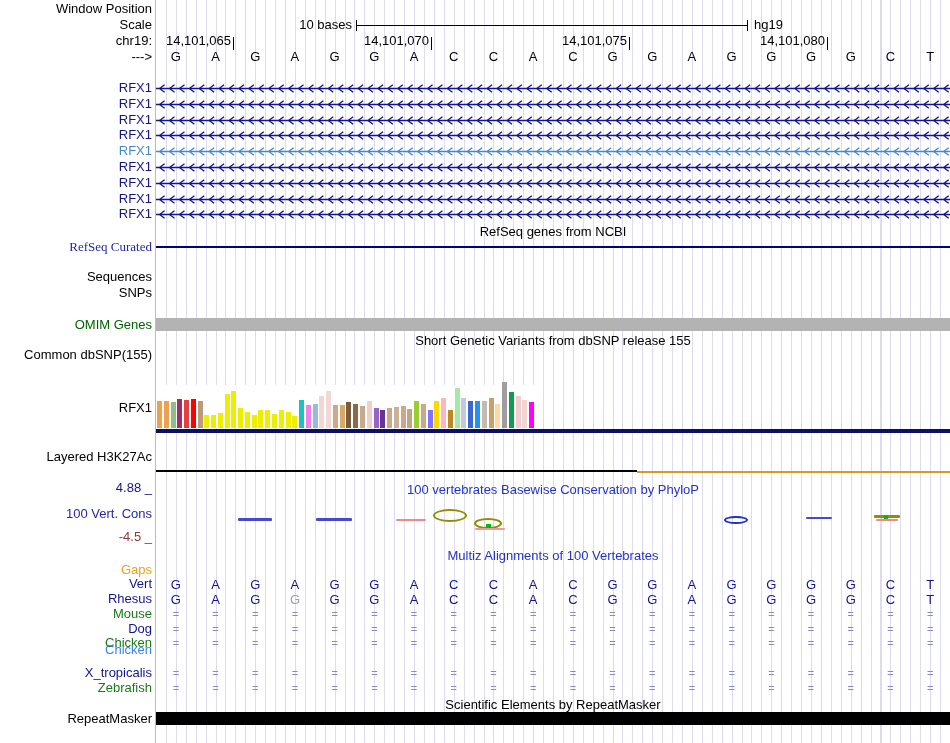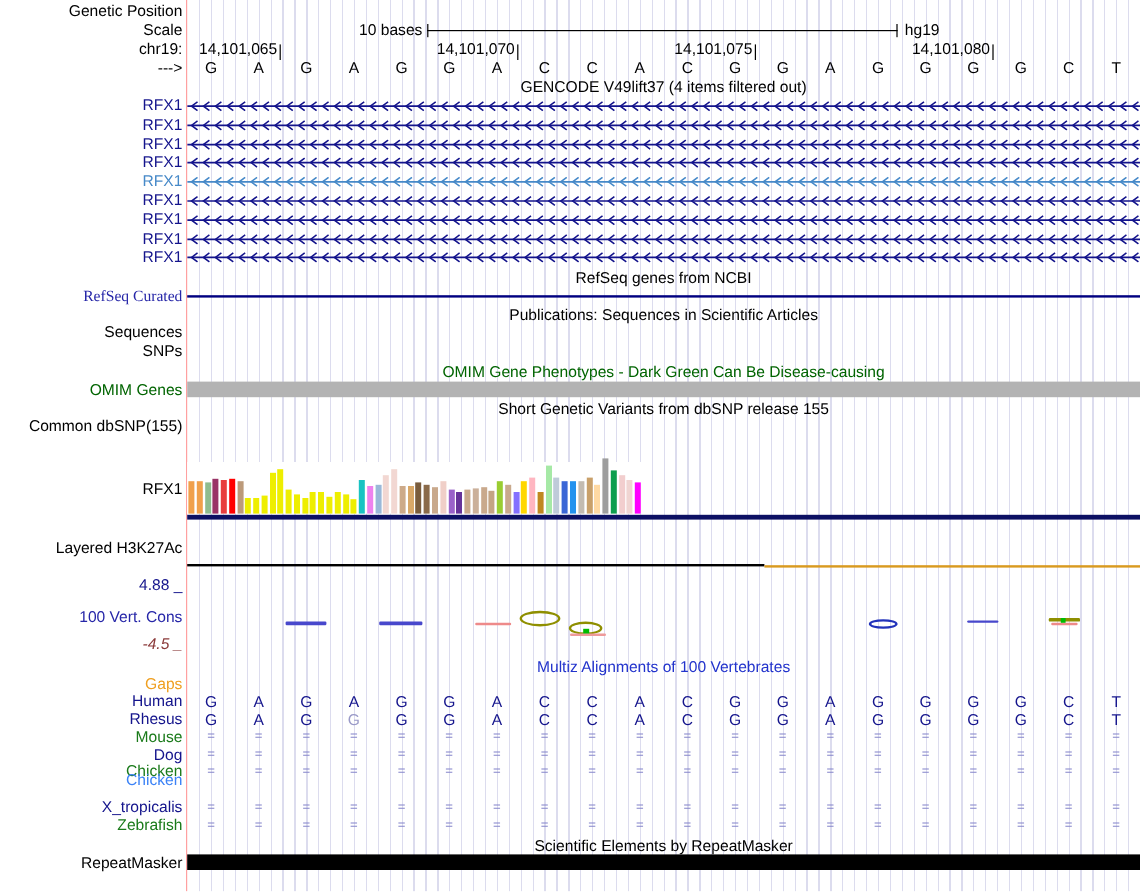--- a/index.html
+++ b/index.html
@@ -19,21 +19,21 @@
   .mark{position:absolute;}
   svg{display:block;}
 </style>
 </head>
 <body>
 
 <div class="browser">
   <div class="grid"></div>
   <div class="leftline"></div>
 
-  <div class="lbl" style="top:2px">Genetic Position</div>
+  <div class="lbl" style="top:2px">Window Position</div>
 
   <div class="lbl" style="top:18px">Scale</div>
   <div class="abs" style="top:18px;left:156px;width:196px;text-align:right">10 bases</div>
   <div class="abs" style="top:25px;left:356px;width:392px;height:1px;background:#000"></div>
   <div class="abs" style="top:20px;left:356px;width:1px;height:11px;background:#000"></div>
   <div class="abs" style="top:20px;left:747px;width:1px;height:11px;background:#000"></div>
   <div class="abs" style="top:18px;left:754px">hg19</div>
 
   <div class="lbl" style="top:34px">chr19:</div>
   <div id="coord-ticks">
@@ -64,21 +64,20 @@
       <div class="cell" style="top: 50px; left: 652.25px;">G</div>
       <div class="cell" style="top: 50px; left: 691.95px;">A</div>
       <div class="cell" style="top: 50px; left: 731.65px;">G</div>
       <div class="cell" style="top: 50px; left: 771.35px;">G</div>
       <div class="cell" style="top: 50px; left: 811.05px;">G</div>
       <div class="cell" style="top: 50px; left: 850.75px;">G</div>
       <div class="cell" style="top: 50px; left: 890.45px;">C</div>
       <div class="cell" style="top: 50px; left: 930.15px;">T</div>
     </div>
 
-  <div class="ctr" style="top:66px">GENCODE V49lift37 (4 items filtered out)</div>
   <div id="gene-rows">
       <div class="lbl" style="top: 81px; color: rgb(20, 20, 140);">RFX1</div>
       <div class="abs" style="top: 84px; left: 156px; width: 794px; height: 9px;">
         <svg width="794" height="9" viewBox="0 0 794 9">
     <path d="M0 4.5 H794" stroke="#14148c" stroke-width="1.4" fill="none"></path>
     <path d="M8.6 0.8 L3.6 4.5 L8.6 8.2 M18.5 0.8 L13.5 4.5 L18.5 8.2 M28.5 0.8 L23.5 4.5 L28.5 8.2 M38.4 0.8 L33.4 4.5 L38.4 8.2 M48.3 0.8 L43.3 4.5 L48.3 8.2 M58.2 0.8 L53.2 4.5 L58.2 8.2 M68.1 0.8 L63.1 4.5 L68.1 8.2 M78.1 0.8 L73.1 4.5 L78.1 8.2 M88.0 0.8 L83.0 4.5 L88.0 8.2 M97.9 0.8 L92.9 4.5 L97.9 8.2 M107.8 0.8 L102.8 4.5 L107.8 8.2 M117.8 0.8 L112.8 4.5 L117.8 8.2 M127.7 0.8 L122.7 4.5 L127.7 8.2 M137.6 0.8 L132.6 4.5 L137.6 8.2 M147.5 0.8 L142.5 4.5 L147.5 8.2 M157.5 0.8 L152.5 4.5 L157.5 8.2 M167.4 0.8 L162.4 4.5 L167.4 8.2 M177.3 0.8 L172.3 4.5 L177.3 8.2 M187.3 0.8 L182.3 4.5 L187.3 8.2 M197.2 0.8 L192.2 4.5 L197.2 8.2 M207.1 0.8 L202.1 4.5 L207.1 8.2 M217.0 0.8 L212.0 4.5 L217.0 8.2 M227.0 0.8 L222.0 4.5 L227.0 8.2 M236.9 0.8 L231.9 4.5 L236.9 8.2 M246.8 0.8 L241.8 4.5 L246.8 8.2 M256.7 0.8 L251.7 4.5 L256.7 8.2 M266.7 0.8 L261.7 4.5 L266.7 8.2 M276.6 0.8 L271.6 4.5 L276.6 8.2 M286.5 0.8 L281.5 4.5 L286.5 8.2 M296.4 0.8 L291.4 4.5 L296.4 8.2 M306.4 0.8 L301.4 4.5 L306.4 8.2 M316.3 0.8 L311.3 4.5 L316.3 8.2 M326.2 0.8 L321.2 4.5 L326.2 8.2 M336.1 0.8 L331.1 4.5 L336.1 8.2 M346.1 0.8 L341.1 4.5 L346.1 8.2 M356.0 0.8 L351.0 4.5 L356.0 8.2 M365.9 0.8 L360.9 4.5 L365.9 8.2 M375.8 0.8 L370.8 4.5 L375.8 8.2 M385.8 0.8 L380.8 4.5 L385.8 8.2 M395.7 0.8 L390.7 4.5 L395.7 8.2 M405.6 0.8 L400.6 4.5 L405.6 8.2 M415.5 0.8 L410.5 4.5 L415.5 8.2 M425.5 0.8 L420.5 4.5 L425.5 8.2 M435.4 0.8 L430.4 4.5 L435.4 8.2 M445.3 0.8 L440.3 4.5 L445.3 8.2 M455.2 0.8 L450.2 4.5 L455.2 8.2 M465.2 0.8 L460.2 4.5 L465.2 8.2 M475.1 0.8 L470.1 4.5 L475.1 8.2 M485.0 0.8 L480.0 4.5 L485.0 8.2 M494.9 0.8 L489.9 4.5 L494.9 8.2 M504.9 0.8 L499.9 4.5 L504.9 8.2 M514.8 0.8 L509.8 4.5 L514.8 8.2 M524.7 0.8 L519.7 4.5 L524.7 8.2 M534.6 0.8 L529.6 4.5 L534.6 8.2 M544.6 0.8 L539.6 4.5 L544.6 8.2 M554.5 0.8 L549.5 4.5 L554.5 8.2 M564.4 0.8 L559.4 4.5 L564.4 8.2 M574.3 0.8 L569.3 4.5 L574.3 8.2 M584.3 0.8 L579.3 4.5 L584.3 8.2 M594.2 0.8 L589.2 4.5 L594.2 8.2 M604.1 0.8 L599.1 4.5 L604.1 8.2 M614.0 0.8 L609.0 4.5 L614.0 8.2 M623.9 0.8 L618.9 4.5 L623.9 8.2 M633.9 0.8 L628.9 4.5 L633.9 8.2 M643.8 0.8 L638.8 4.5 L643.8 8.2 M653.7 0.8 L648.7 4.5 L653.7 8.2 M663.6 0.8 L658.6 4.5 L663.6 8.2 M673.6 0.8 L668.6 4.5 L673.6 8.2 M683.5 0.8 L678.5 4.5 L683.5 8.2 M693.4 0.8 L688.4 4.5 L693.4 8.2 M703.3 0.8 L698.3 4.5 L703.3 8.2 M713.3 0.8 L708.3 4.5 L713.3 8.2 M723.2 0.8 L718.2 4.5 L723.2 8.2 M733.1 0.8 L728.1 4.5 L733.1 8.2 M743.0 0.8 L738.0 4.5 L743.0 8.2 M753.0 0.8 L748.0 4.5 L753.0 8.2 M762.9 0.8 L757.9 4.5 L762.9 8.2 M772.8 0.8 L767.8 4.5 L772.8 8.2 M782.7 0.8 L777.7 4.5 L782.7 8.2 M792.7 0.8 L787.7 4.5 L792.7 8.2 " stroke="#14148c" stroke-width="1.3" fill="none"></path>
         </svg>
       </div>
       <div class="lbl" style="top: 97px; color: rgb(20, 20, 140);">RFX1</div>
       <div class="abs" style="top: 100px; left: 156px; width: 794px; height: 9px;">
@@ -135,25 +134,23 @@
     <path d="M0 4.5 H794" stroke="#14148c" stroke-width="1.4" fill="none"></path>
     <path d="M8.6 0.8 L3.6 4.5 L8.6 8.2 M18.5 0.8 L13.5 4.5 L18.5 8.2 M28.5 0.8 L23.5 4.5 L28.5 8.2 M38.4 0.8 L33.4 4.5 L38.4 8.2 M48.3 0.8 L43.3 4.5 L48.3 8.2 M58.2 0.8 L53.2 4.5 L58.2 8.2 M68.1 0.8 L63.1 4.5 L68.1 8.2 M78.1 0.8 L73.1 4.5 L78.1 8.2 M88.0 0.8 L83.0 4.5 L88.0 8.2 M97.9 0.8 L92.9 4.5 L97.9 8.2 M107.8 0.8 L102.8 4.5 L107.8 8.2 M117.8 0.8 L112.8 4.5 L117.8 8.2 M127.7 0.8 L122.7 4.5 L127.7 8.2 M137.6 0.8 L132.6 4.5 L137.6 8.2 M147.5 0.8 L142.5 4.5 L147.5 8.2 M157.5 0.8 L152.5 4.5 L157.5 8.2 M167.4 0.8 L162.4 4.5 L167.4 8.2 M177.3 0.8 L172.3 4.5 L177.3 8.2 M187.3 0.8 L182.3 4.5 L187.3 8.2 M197.2 0.8 L192.2 4.5 L197.2 8.2 M207.1 0.8 L202.1 4.5 L207.1 8.2 M217.0 0.8 L212.0 4.5 L217.0 8.2 M227.0 0.8 L222.0 4.5 L227.0 8.2 M236.9 0.8 L231.9 4.5 L236.9 8.2 M246.8 0.8 L241.8 4.5 L246.8 8.2 M256.7 0.8 L251.7 4.5 L256.7 8.2 M266.7 0.8 L261.7 4.5 L266.7 8.2 M276.6 0.8 L271.6 4.5 L276.6 8.2 M286.5 0.8 L281.5 4.5 L286.5 8.2 M296.4 0.8 L291.4 4.5 L296.4 8.2 M306.4 0.8 L301.4 4.5 L306.4 8.2 M316.3 0.8 L311.3 4.5 L316.3 8.2 M326.2 0.8 L321.2 4.5 L326.2 8.2 M336.1 0.8 L331.1 4.5 L336.1 8.2 M346.1 0.8 L341.1 4.5 L346.1 8.2 M356.0 0.8 L351.0 4.5 L356.0 8.2 M365.9 0.8 L360.9 4.5 L365.9 8.2 M375.8 0.8 L370.8 4.5 L375.8 8.2 M385.8 0.8 L380.8 4.5 L385.8 8.2 M395.7 0.8 L390.7 4.5 L395.7 8.2 M405.6 0.8 L400.6 4.5 L405.6 8.2 M415.5 0.8 L410.5 4.5 L415.5 8.2 M425.5 0.8 L420.5 4.5 L425.5 8.2 M435.4 0.8 L430.4 4.5 L435.4 8.2 M445.3 0.8 L440.3 4.5 L445.3 8.2 M455.2 0.8 L450.2 4.5 L455.2 8.2 M465.2 0.8 L460.2 4.5 L465.2 8.2 M475.1 0.8 L470.1 4.5 L475.1 8.2 M485.0 0.8 L480.0 4.5 L485.0 8.2 M494.9 0.8 L489.9 4.5 L494.9 8.2 M504.9 0.8 L499.9 4.5 L504.9 8.2 M514.8 0.8 L509.8 4.5 L514.8 8.2 M524.7 0.8 L519.7 4.5 L524.7 8.2 M534.6 0.8 L529.6 4.5 L534.6 8.2 M544.6 0.8 L539.6 4.5 L544.6 8.2 M554.5 0.8 L549.5 4.5 L554.5 8.2 M564.4 0.8 L559.4 4.5 L564.4 8.2 M574.3 0.8 L569.3 4.5 L574.3 8.2 M584.3 0.8 L579.3 4.5 L584.3 8.2 M594.2 0.8 L589.2 4.5 L594.2 8.2 M604.1 0.8 L599.1 4.5 L604.1 8.2 M614.0 0.8 L609.0 4.5 L614.0 8.2 M623.9 0.8 L618.9 4.5 L623.9 8.2 M633.9 0.8 L628.9 4.5 L633.9 8.2 M643.8 0.8 L638.8 4.5 L643.8 8.2 M653.7 0.8 L648.7 4.5 L653.7 8.2 M663.6 0.8 L658.6 4.5 L663.6 8.2 M673.6 0.8 L668.6 4.5 L673.6 8.2 M683.5 0.8 L678.5 4.5 L683.5 8.2 M693.4 0.8 L688.4 4.5 L693.4 8.2 M703.3 0.8 L698.3 4.5 L703.3 8.2 M713.3 0.8 L708.3 4.5 L713.3 8.2 M723.2 0.8 L718.2 4.5 L723.2 8.2 M733.1 0.8 L728.1 4.5 L733.1 8.2 M743.0 0.8 L738.0 4.5 L743.0 8.2 M753.0 0.8 L748.0 4.5 L753.0 8.2 M762.9 0.8 L757.9 4.5 L762.9 8.2 M772.8 0.8 L767.8 4.5 L772.8 8.2 M782.7 0.8 L777.7 4.5 L782.7 8.2 M792.7 0.8 L787.7 4.5 L792.7 8.2 " stroke="#14148c" stroke-width="1.3" fill="none"></path>
         </svg>
       </div>
     </div>
 
   <div class="ctr" style="top:225px">RefSeq genes from NCBI</div>
   <div class="lbl" style="top: 240px; color: rgb(38, 38, 168); font-family: Liberation Serif, serif;" id="refseq-label">RefSeq Curated</div>
   <div class="bar" style="top: 246px; height: 2px; background: rgb(0, 0, 128);" id="refseq-line"></div>
 
-  <div class="ctr" style="top:256px">Publications: Sequences in Scientific Articles</div>
   <div class="lbl" style="top:270px">Sequences</div>
   <div class="lbl" style="top:286px">SNPs</div>
 
-  <div class="ctr" style="top: 303px; color: rgb(0, 100, 0);" id="omim-title">OMIM Gene Phenotypes - Dark Green Can Be Disease-causing</div>
   <div class="lbl" style="top:318px;color:#006400">OMIM Genes</div>
   <div class="bar" style="top: 318px; height: 13px; background: rgb(179, 179, 179);" id="omim-bar"></div>
 
   <div class="ctr" style="top:334px">Short Genetic Variants from dbSNP release 155</div>
   <div class="lbl" style="top:348px">Common dbSNP(155)</div>
 
   <div class="lbl" style="top:401px">RFX1</div>
   <div class="gtex-panel">
     <div class="gtex-bars" id="gtex-bars">
         <div style="height: 26.7px; background: rgb(240, 160, 75);"></div>
@@ -214,41 +211,42 @@
         <div style="height: 25.8px; background: rgb(255, 0, 255);"></div>
       </div>
   </div>
   <div class="bar" style="top: 429px; height: 4px; background: rgb(12, 16, 99);" id="gtex-underline"></div>
 
   <div class="lbl" style="top:450px">Layered H3K27Ac</div>
   <div class="abs" style="top: 470px; left: 156px; width: 481px; height: 2px; background: rgb(0, 0, 0);" id="h3k-black"></div>
   <div class="abs" style="top: 471px; left: 637px; width: 313px; height: 2px; background: rgb(217, 154, 31);" id="h3k-orange"></div>
 
   <div class="lbl" style="top: 481px; color: rgb(20, 20, 140);" id="cons-max">4.88 _</div>
+  <div class="ctr" style="top: 483px; color: rgb(34, 51, 204);" id="cons-title">100 vertebrates Basewise Conservation by PhyloP</div>
   <div class="lbl" style="top: 507px; color: rgb(38, 38, 168);" id="cons-label">100 Vert. Cons</div>
-  <div class="lbl" style="top: 530px; color: rgb(139, 58, 58); font-style: italic;" id="cons-min">-4.5 _</div>
+  <div class="lbl" style="top: 530px; color: rgb(139, 58, 58);" id="cons-min">-4.5 _</div>
   <div id="cons-marks">
       <div class="mark" style="left: 238px; top: 518px; width: 34px; height: 3px; background: rgb(72, 72, 204); border-radius: 1px;"></div>
       <div class="mark" style="left: 316px; top: 518px; width: 36px; height: 3px; background: rgb(72, 72, 204); border-radius: 1px;"></div>
       <div class="mark" style="left: 396px; top: 519px; width: 30px; height: 2px; background: rgb(238, 138, 138); border-radius: 1px;"></div>
       <div class="mark" style="left: 433px; top: 509px; width: 34px; height: 13px; border: 2.5px solid rgb(143, 143, 0); border-radius: 50%; box-sizing: border-box;"></div>
       <div class="mark" style="left: 474px; top: 518px; width: 28px; height: 11px; border: 2.5px solid rgb(143, 143, 0); border-radius: 50%; box-sizing: border-box;"></div>
       <div class="mark" style="left: 486px; top: 524px; width: 5px; height: 5px; background: rgb(0, 187, 0);"></div>
       <div class="mark" style="left: 475px; top: 528px; width: 30px; height: 2px; background: rgb(238, 154, 154); border-radius: 1px;"></div>
       <div class="mark" style="left: 724px; top: 516px; width: 24px; height: 8px; border: 2.5px solid rgb(34, 51, 187); border-radius: 50%; box-sizing: border-box;"></div>
       <div class="mark" style="left: 806px; top: 517px; width: 26px; height: 2px; background: rgb(72, 72, 204); border-radius: 1px;"></div>
       <div class="mark" style="left: 874px; top: 515px; width: 26px; height: 3px; background: rgb(143, 143, 0); border-radius: 1px;"></div>
       <div class="mark" style="left: 876px; top: 519px; width: 22px; height: 2px; background: rgb(238, 138, 138); border-radius: 1px;"></div>
       <div class="mark" style="left: 884px; top: 515px; width: 4px; height: 4px; background: rgb(0, 187, 0);"></div>
     </div>
 
   <div class="ctr" style="top: 549px; color: rgb(34, 51, 204);" id="multiz-title">Multiz Alignments of 100 Vertebrates</div>
   <div id="multiz-rows">
       <div class="lbl" style="top: 563px; color: rgb(239, 159, 32);">Gaps</div>
-      <div class="lbl" style="top: 577px; color: rgb(20, 20, 140);">Human</div>
+      <div class="lbl" style="top: 577px; color: rgb(20, 20, 140);">Vert</div>
       <div class="cell" style="top: 578px; left: 175.85px; color: rgb(20, 20, 140);">G</div>
       <div class="cell" style="top: 578px; left: 215.55px; color: rgb(20, 20, 140);">A</div>
       <div class="cell" style="top: 578px; left: 255.25px; color: rgb(20, 20, 140);">G</div>
       <div class="cell" style="top: 578px; left: 294.95px; color: rgb(20, 20, 140);">A</div>
       <div class="cell" style="top: 578px; left: 334.65px; color: rgb(20, 20, 140);">G</div>
       <div class="cell" style="top: 578px; left: 374.35px; color: rgb(20, 20, 140);">G</div>
       <div class="cell" style="top: 578px; left: 414.05px; color: rgb(20, 20, 140);">A</div>
       <div class="cell" style="top: 578px; left: 453.75px; color: rgb(20, 20, 140);">C</div>
       <div class="cell" style="top: 578px; left: 493.45px; color: rgb(20, 20, 140);">C</div>
       <div class="cell" style="top: 578px; left: 533.15px; color: rgb(20, 20, 140);">A</div>

